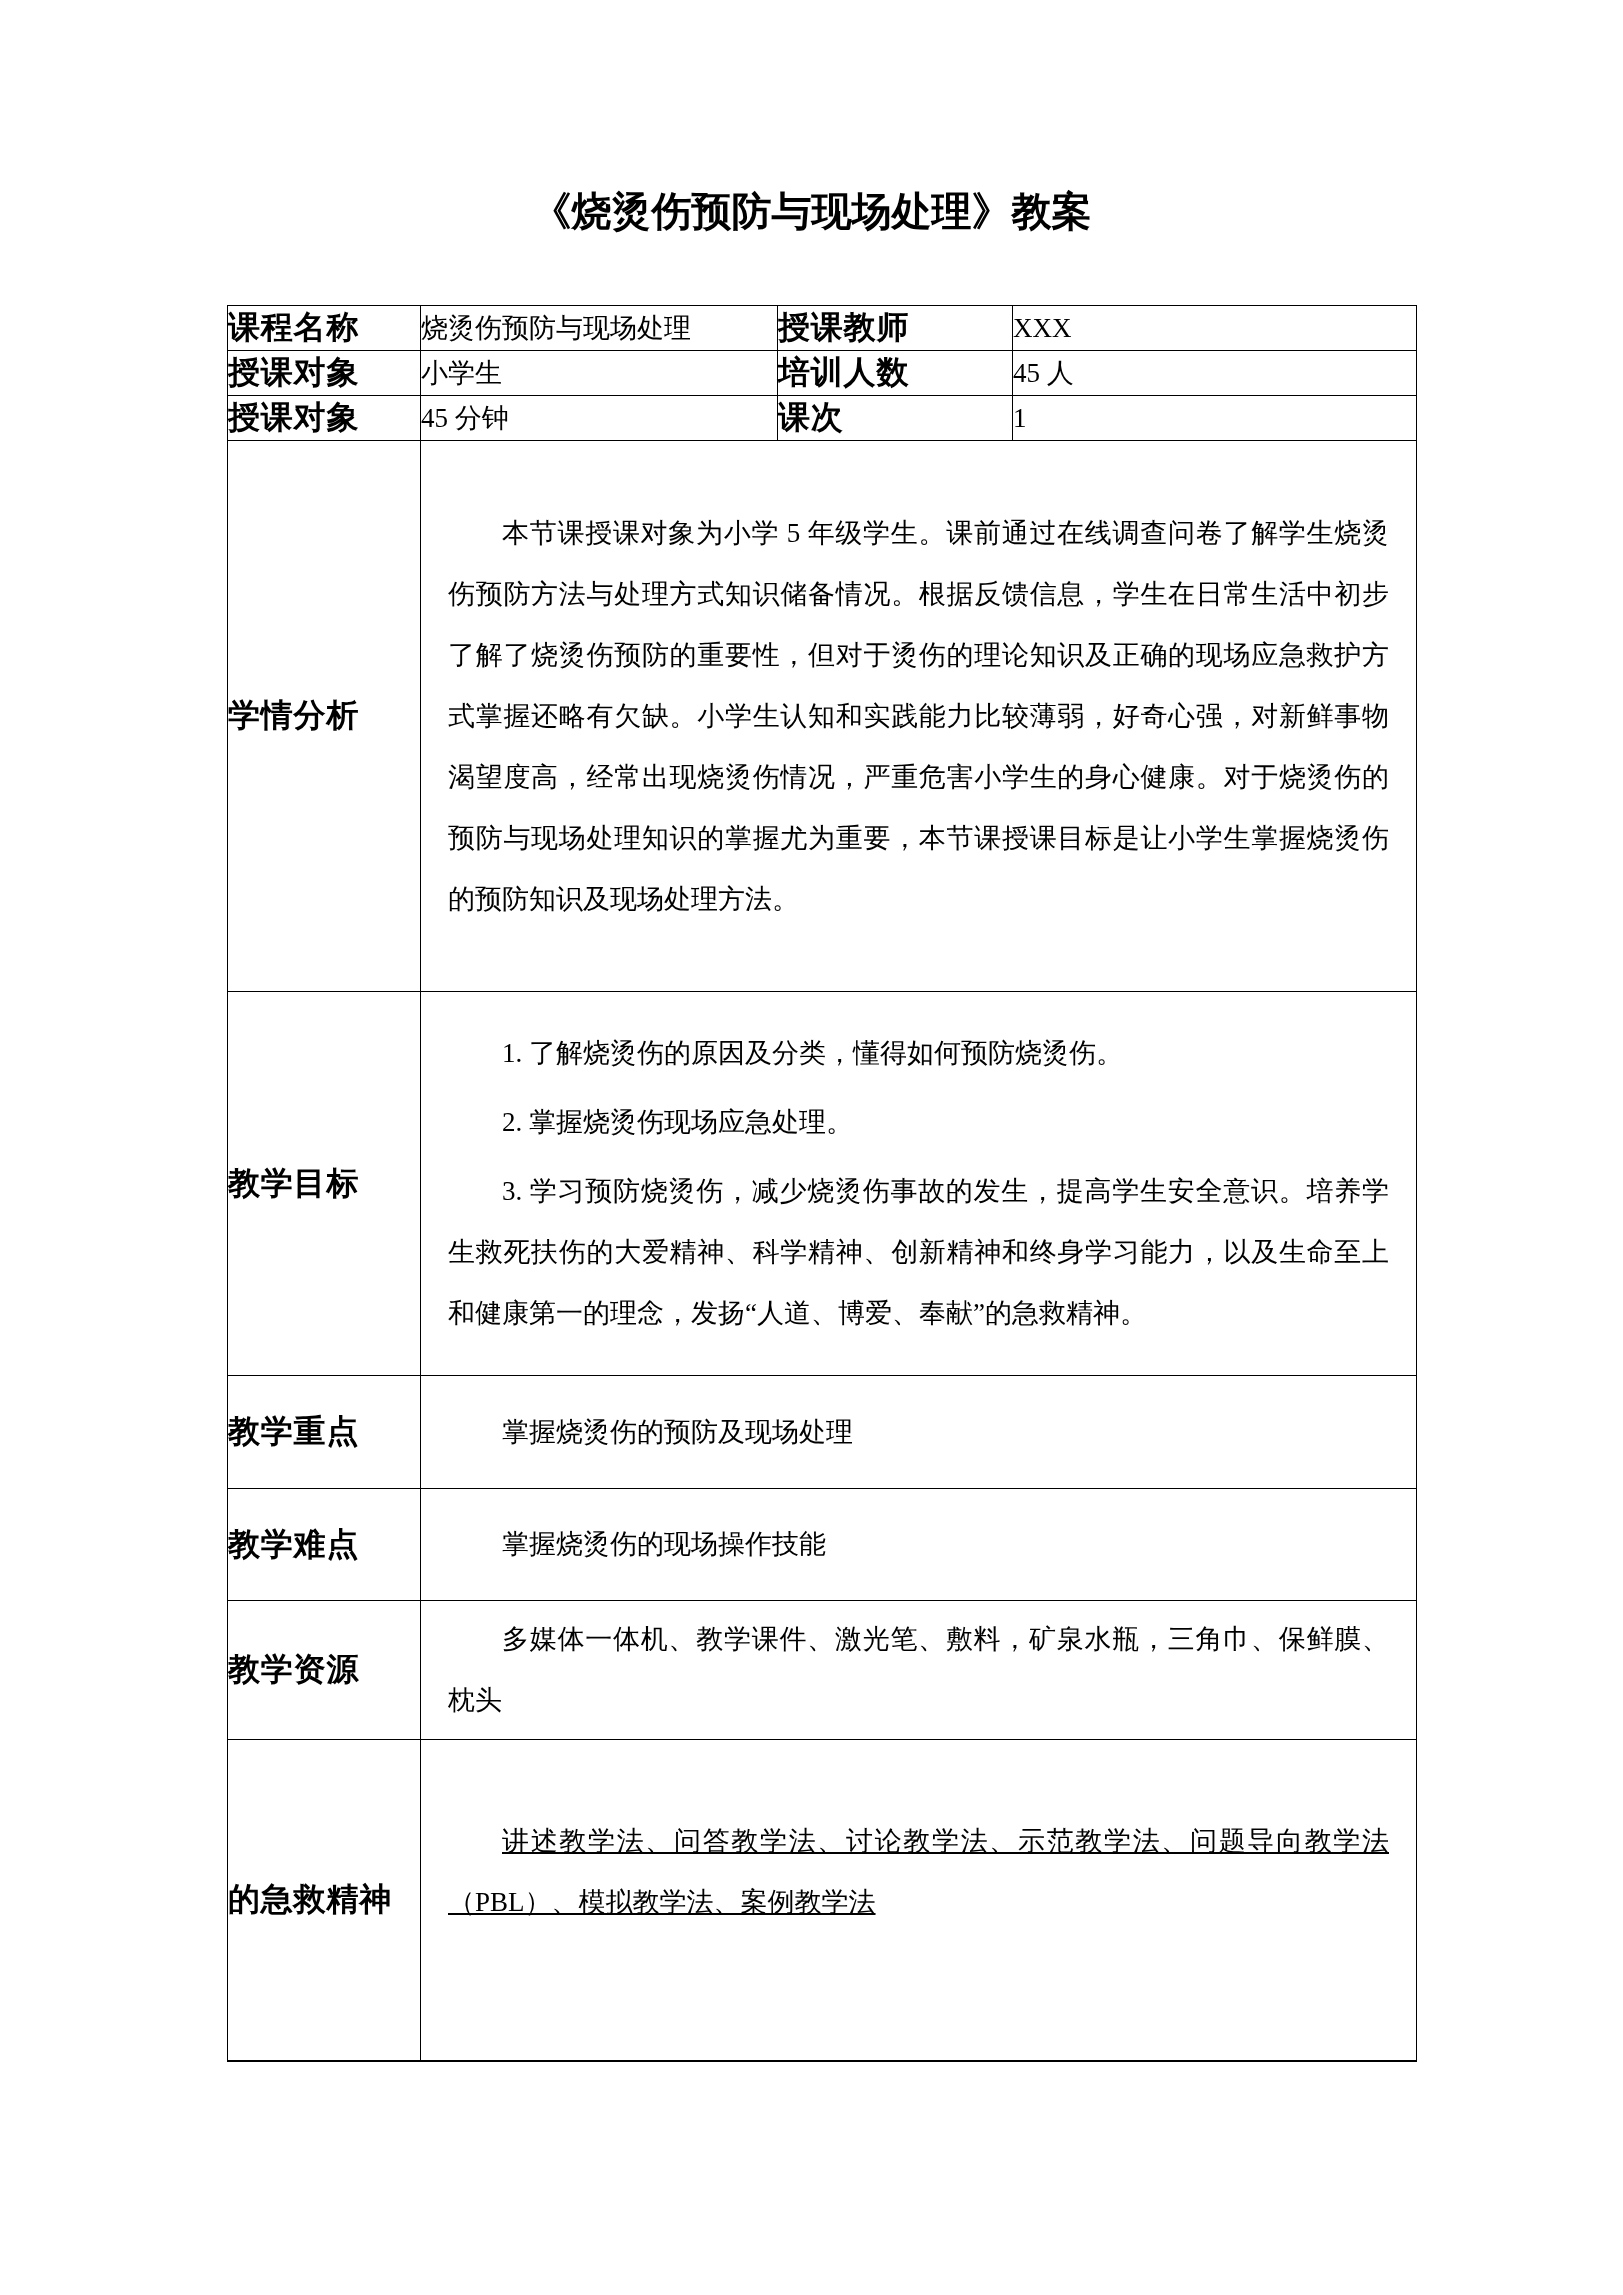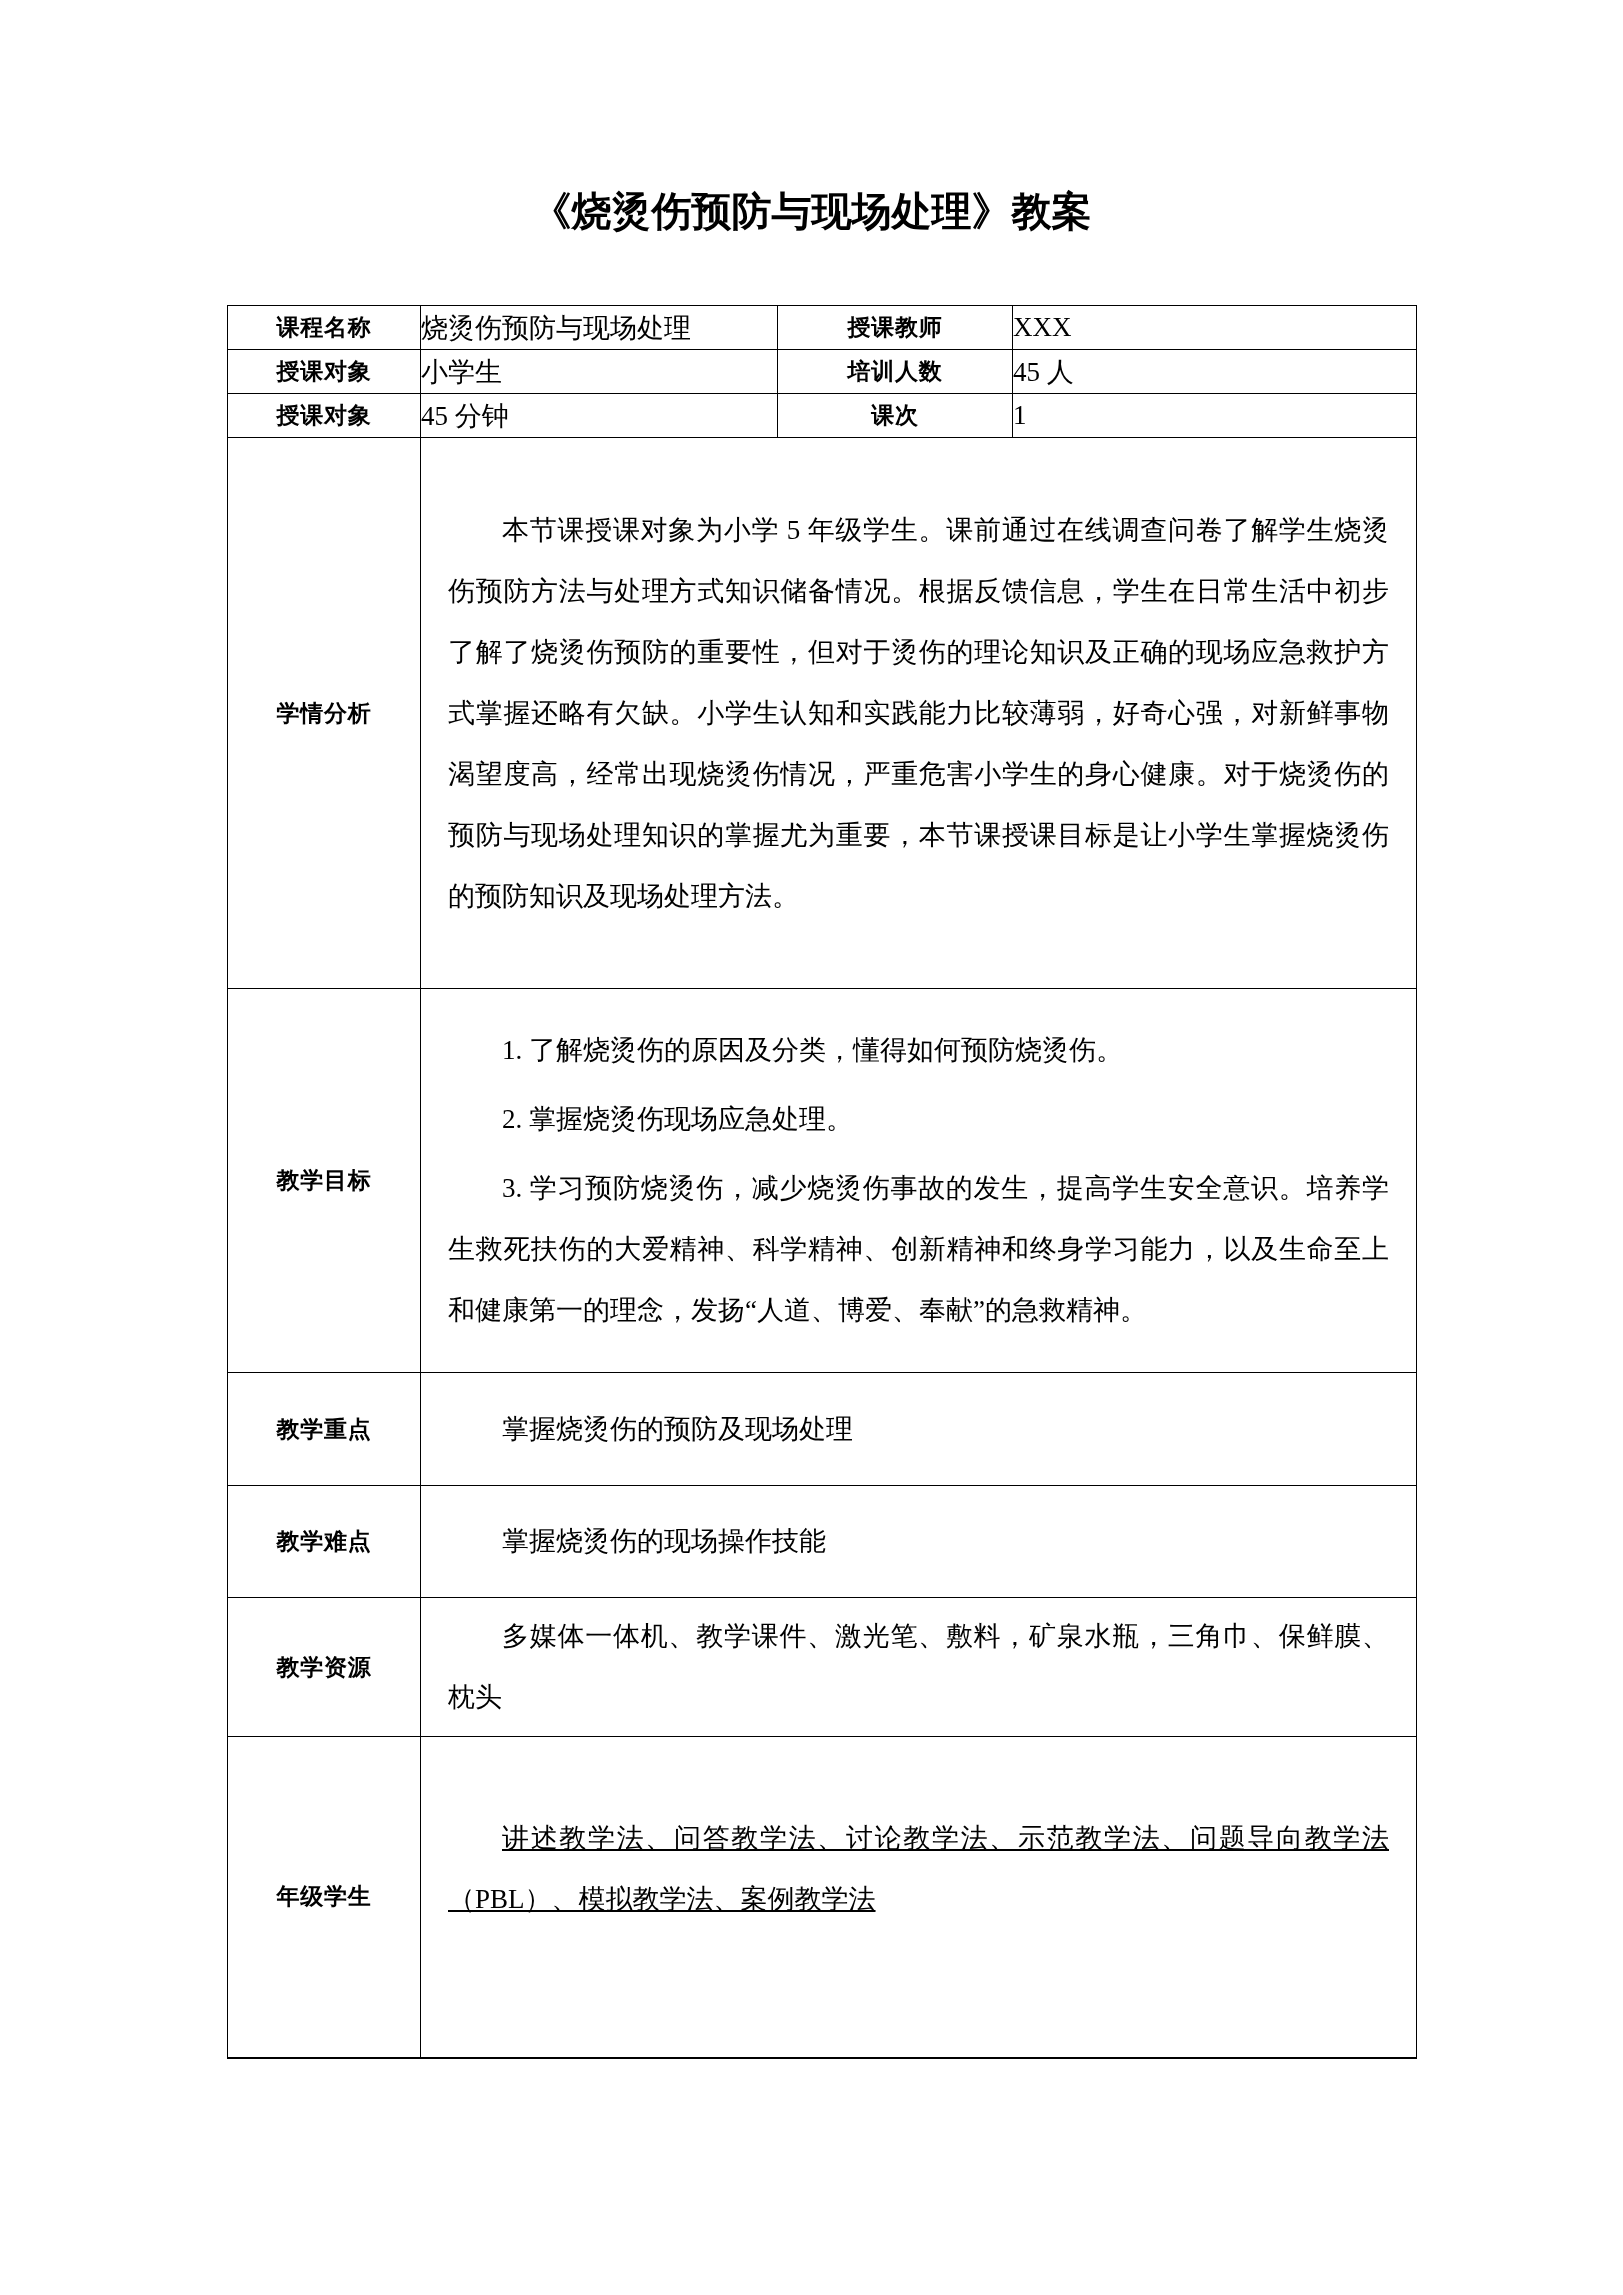--- a/index.html
+++ b/index.html
@@ -52,22 +52,22 @@
   tr.r-info  { height: 44px; }
   tr.r-analysis   { height: 551px; }
   tr.r-objectives { height: 384px; }
   tr.r-keypoint   { height: 113px; }
   tr.r-difficulty { height: 112px; }
   tr.r-resources  { height: 128px; }
   tr.r-methods    { height: 321px; }
   td.lbl {
     font-family: Liberation Sans, sans-serif;
     font-weight: bold;
-    font-size: 23px;
-    text-align: center;
+    font-size: 32px;
+    text-align: left;
     vertical-align: middle;
     letter-spacing: 0.8px;
   }
   td.val {
     font-size: 27px;
     text-align: left;
     vertical-align: middle;
   }
   td.content {
     font-size: 27px;
@@ -155,21 +155,21 @@
     </tr>
 
     <tr class="r-resources">
       <td class="lbl">教学资源</td>
       <td class="content" colspan="3">
         <p>多媒体一体机、教学课件、激光笔、敷料，矿泉水瓶，三角巾、保鲜膜、枕头</p>
       </td>
     </tr>
 
     <tr class="r-methods">
-      <td class="lbl">年级学生</td>
+      <td class="lbl">的急救精神</td>
       <td class="content" colspan="3">
         <p>讲述教学法、问答教学法、讨论教学法、示范教学法、问题导向教学法（PBL）、模拟教学法、案例教学法</p>
       </td>
     </tr>
 
   </tbody>
     </table>
 </div>
 
 

